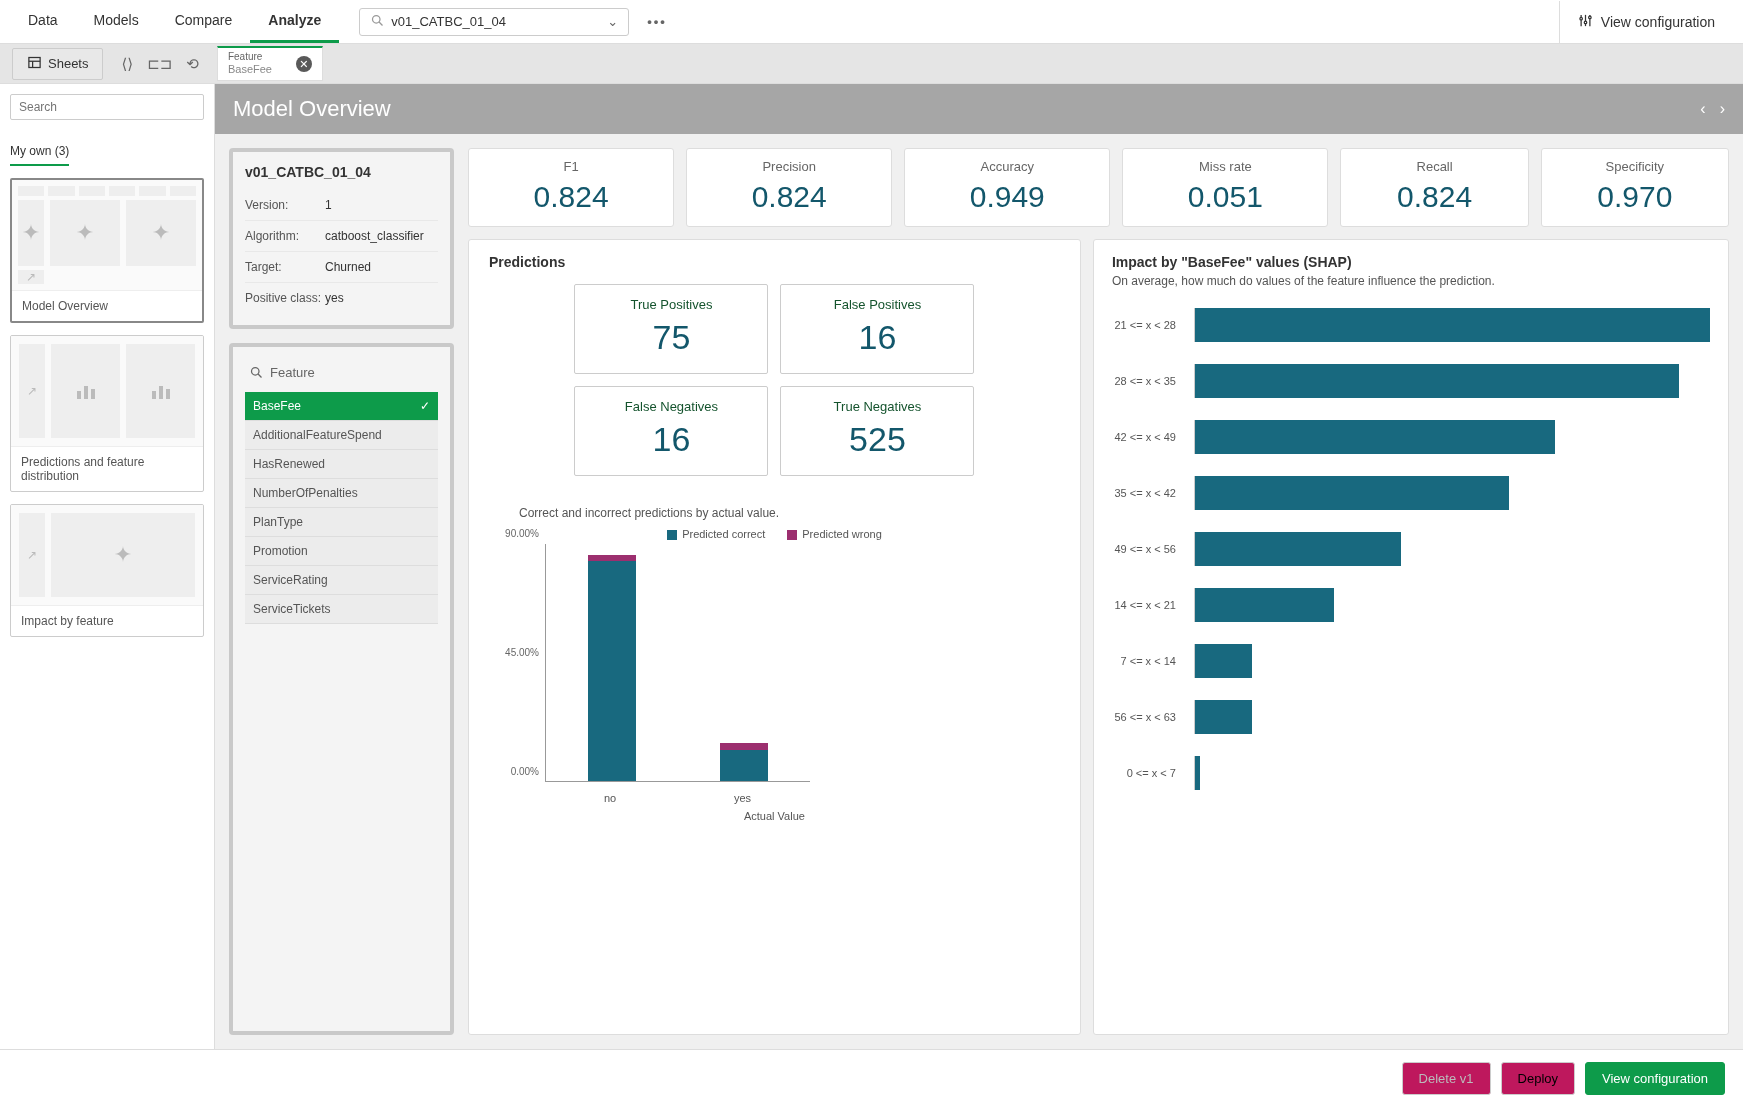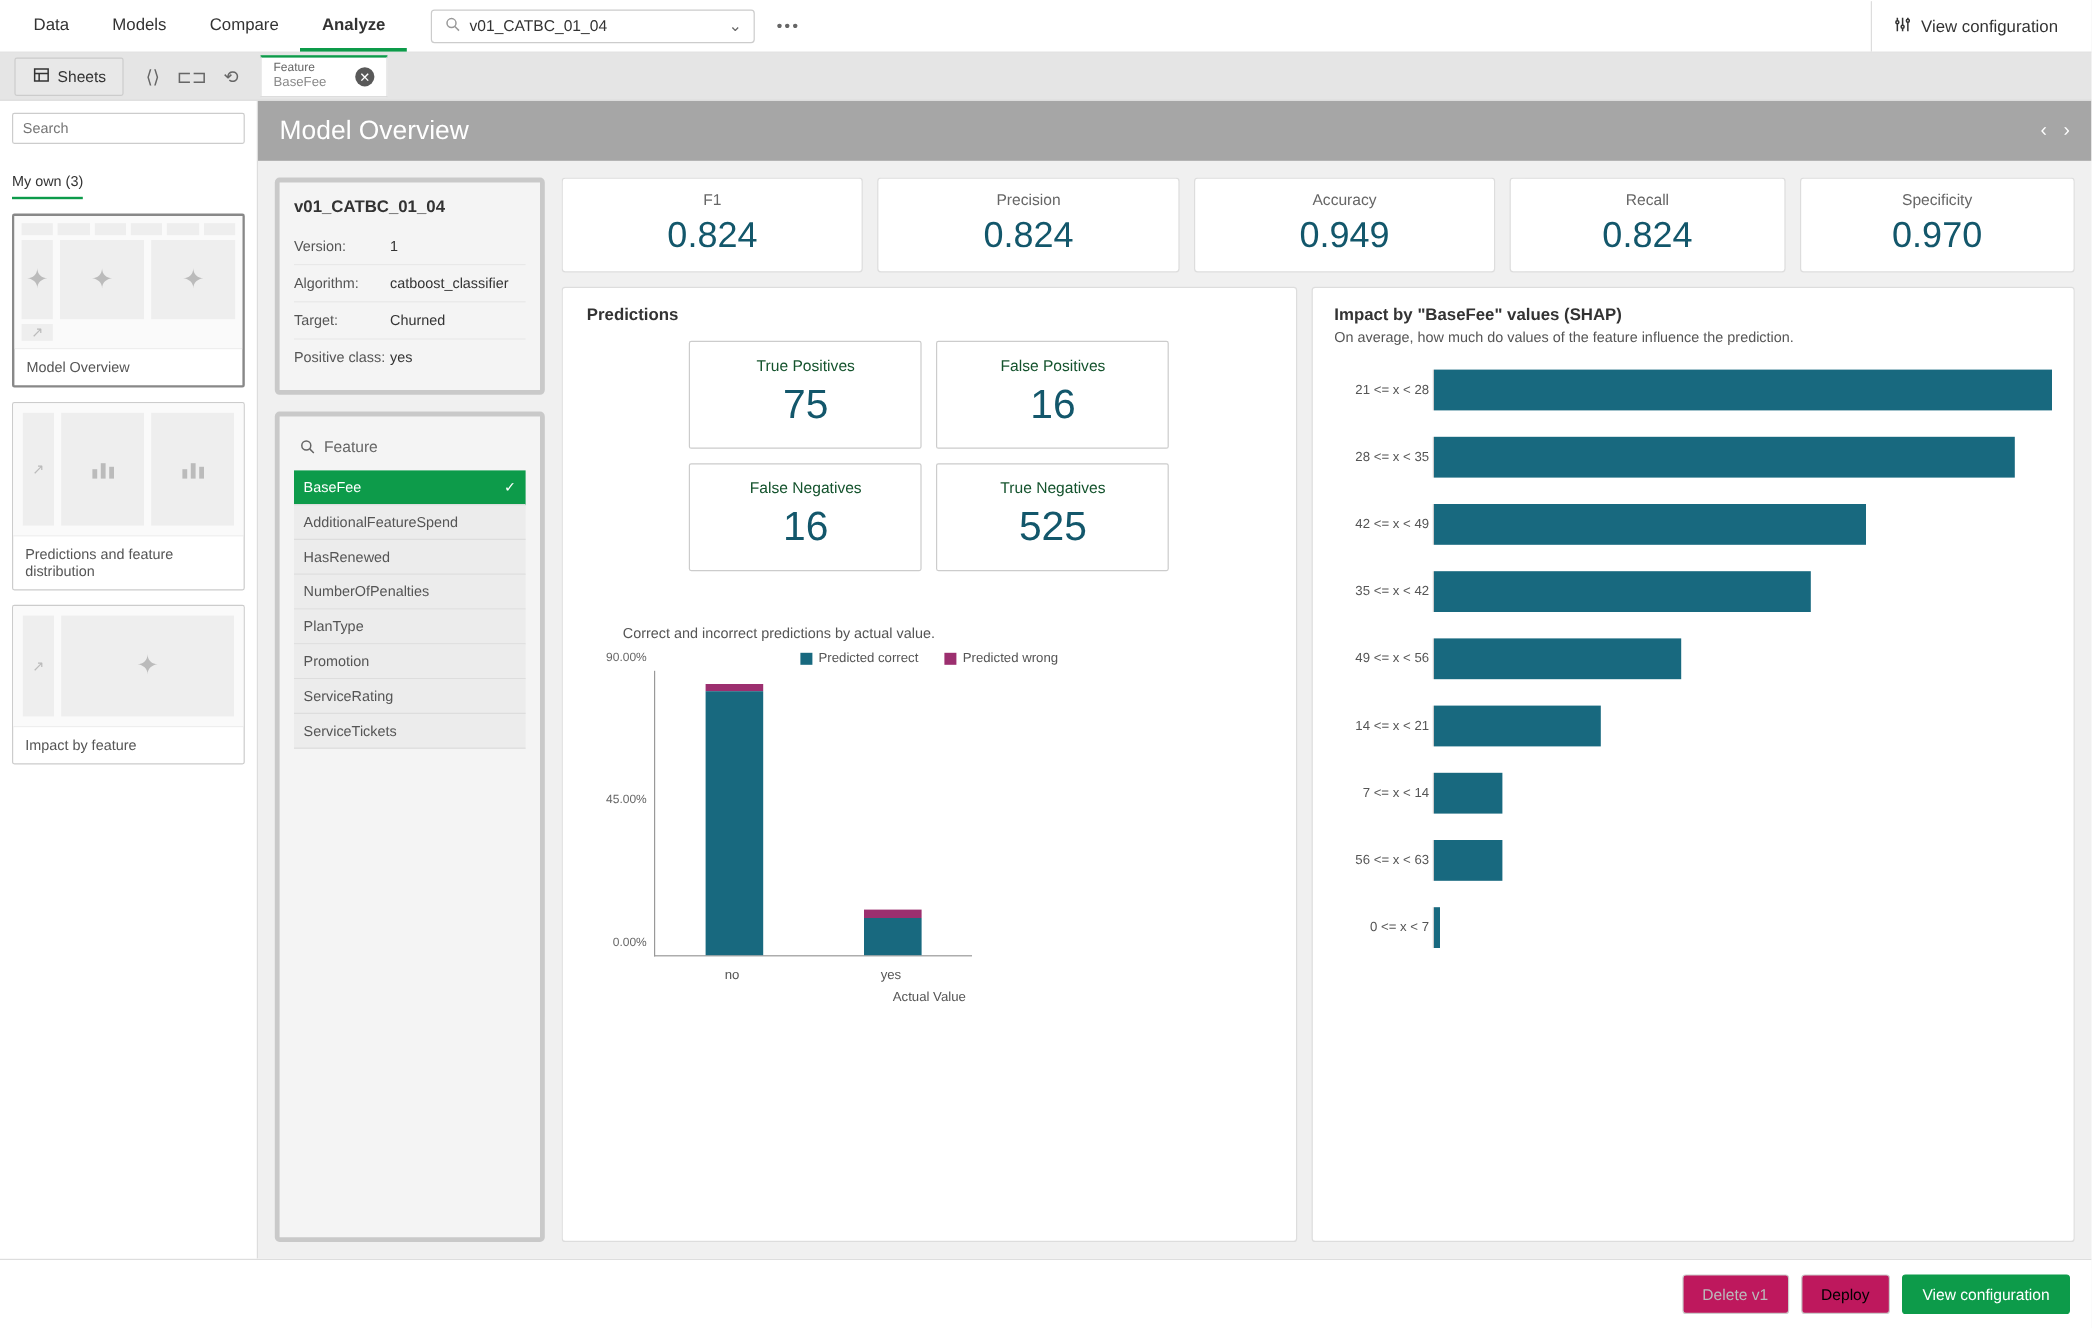--- a/index.html
+++ b/index.html
@@ -73,39 +73,39 @@
 .metric-label { color: #666; font-size: 13px; margin-bottom: 6px; text-align: center; }
 .metric-value { color: #13576b; font-size: 30px; font-weight: 400; }
 
 .lower-row { display: flex; gap: 12px; flex: 1; }
 .pred-panel { flex: 1.05; background: #fff; border: 1px solid #ddd; border-radius: 3px; padding: 14px 20px; display: flex; flex-direction: column; }
 .pred-panel h4 { font-size: 14px; font-weight: 700; margin-bottom: 14px; }
 .confusion { display: grid; grid-template-columns: 1fr 1fr; gap: 12px; width: 400px; margin: 0 auto 26px; }
 .conf-cell { border: 1px solid #ccc; border-radius: 2px; text-align: center; padding: 12px 6px 16px; }
 .conf-label { color: #14532d; font-size: 13px; margin-bottom: 6px; }
 .conf-val { color: #13576b; font-size: 34px; }
-.pred-chart-desc { font-size: 12px; color: #555; margin: 19px 0 8px 30px; }
+.pred-chart-desc { font-size: 12px; color: #555; margin: 4px 0 8px 30px; }
 .legend { display: flex; gap: 22px; justify-content: center; font-size: 11px; color: #555; margin-bottom: 4px; }
 .legend .sw { display: inline-block; width: 10px; height: 10px; margin-right: 5px; vertical-align: middle; }
 .stacked-chart { position: relative; height: 260px; margin-left: 56px; margin-right: 250px; }
 .y-axis { position: absolute; left: -52px; top: 0; bottom: 22px; width: 50px; }
 .y-tick { position: absolute; right: 4px; font-size: 10px; color: #666; transform: translateY(-50%); }
 .plot-area { position: absolute; left: 0; right: 0; top: 0; bottom: 22px; border-left: 1px solid #999; border-bottom: 1px solid #999; display: flex; align-items: flex-end; justify-content: space-around; }
 .bar-col { width: 48px; display: flex; flex-direction: column-reverse; }
 .bar-seg { width: 100%; }
 .bar-correct { background: #18697f; }
 .bar-wrong { background: #9c2f6f; }
 .x-labels { position: absolute; left: 0; right: 0; bottom: 0; display: flex; justify-content: space-around; font-size: 11px; color: #555; }
 .x-title { text-align: center; font-size: 11px; color: #555; margin-top: 6px; }
 
 .shap-panel { flex: 1.1; background: #fff; border: 1px solid #ddd; border-radius: 3px; padding: 14px 18px 10px; display: flex; flex-direction: column; }
 .shap-panel h4 { font-size: 14px; font-weight: 700; }
 .shap-sub { font-size: 12px; color: #555; margin-top: 4px; margin-bottom: 20px; }
 .shap-row { display: flex; align-items: center; margin-bottom: 22px; }
-.shap-row .lab { width: 82px; text-align: right; font-size: 11px; color: #555; padding-right: 3px; }
+.shap-row .lab { width: 82px; text-align: right; font-size: 11px; color: #555; padding-right: 18px; }
 .shap-row .track { flex: 1; height: 34px; border-left: 1px solid #ccc; position: relative; }
 .shap-row .bar { position: absolute; left: 0; top: 0; bottom: 0; background: #18697f; }
 
 
 .footer { border-top: 1px solid #ddd; padding: 12px 18px; display: flex; justify-content: flex-end; gap: 10px; background: #fff; }
 .btn { padding: 8px 16px; border-radius: 3px; border: 1px solid #ccc; background: #be185d; cursor: pointer; font-size: 13px; }
 .btn.disabled { color: #bbb; cursor: default; }
 .btn.primary { background: #0d9b4a; color: #fff; border-color: #0d9b4a; }
 
 svg.icn { width: 15px; height: 15px; }
@@ -311,20 +311,24 @@
                 <div class="metric-value">0.824</div>
               </div>
               <div class="metric-card big">
                 <div class="metric-label">Precision</div>
                 <div class="metric-value">0.824</div>
               </div>
               <div class="metric-card big">
                 <div class="metric-label">Accuracy</div>
                 <div class="metric-value">0.949</div>
               </div>
+              <div class="metric-card big">
+                <div class="metric-label">Miss rate</div>
+                <div class="metric-value">0.051</div>
+              </div>
               <div class="metric-card small">
                 <div class="metric-label">Recall</div>
                 <div class="metric-value">0.824</div>
               </div>
               <div class="metric-card small">
                 <div class="metric-label">Specificity</div>
                 <div class="metric-value">0.970</div>
               </div>
             </div>
 

